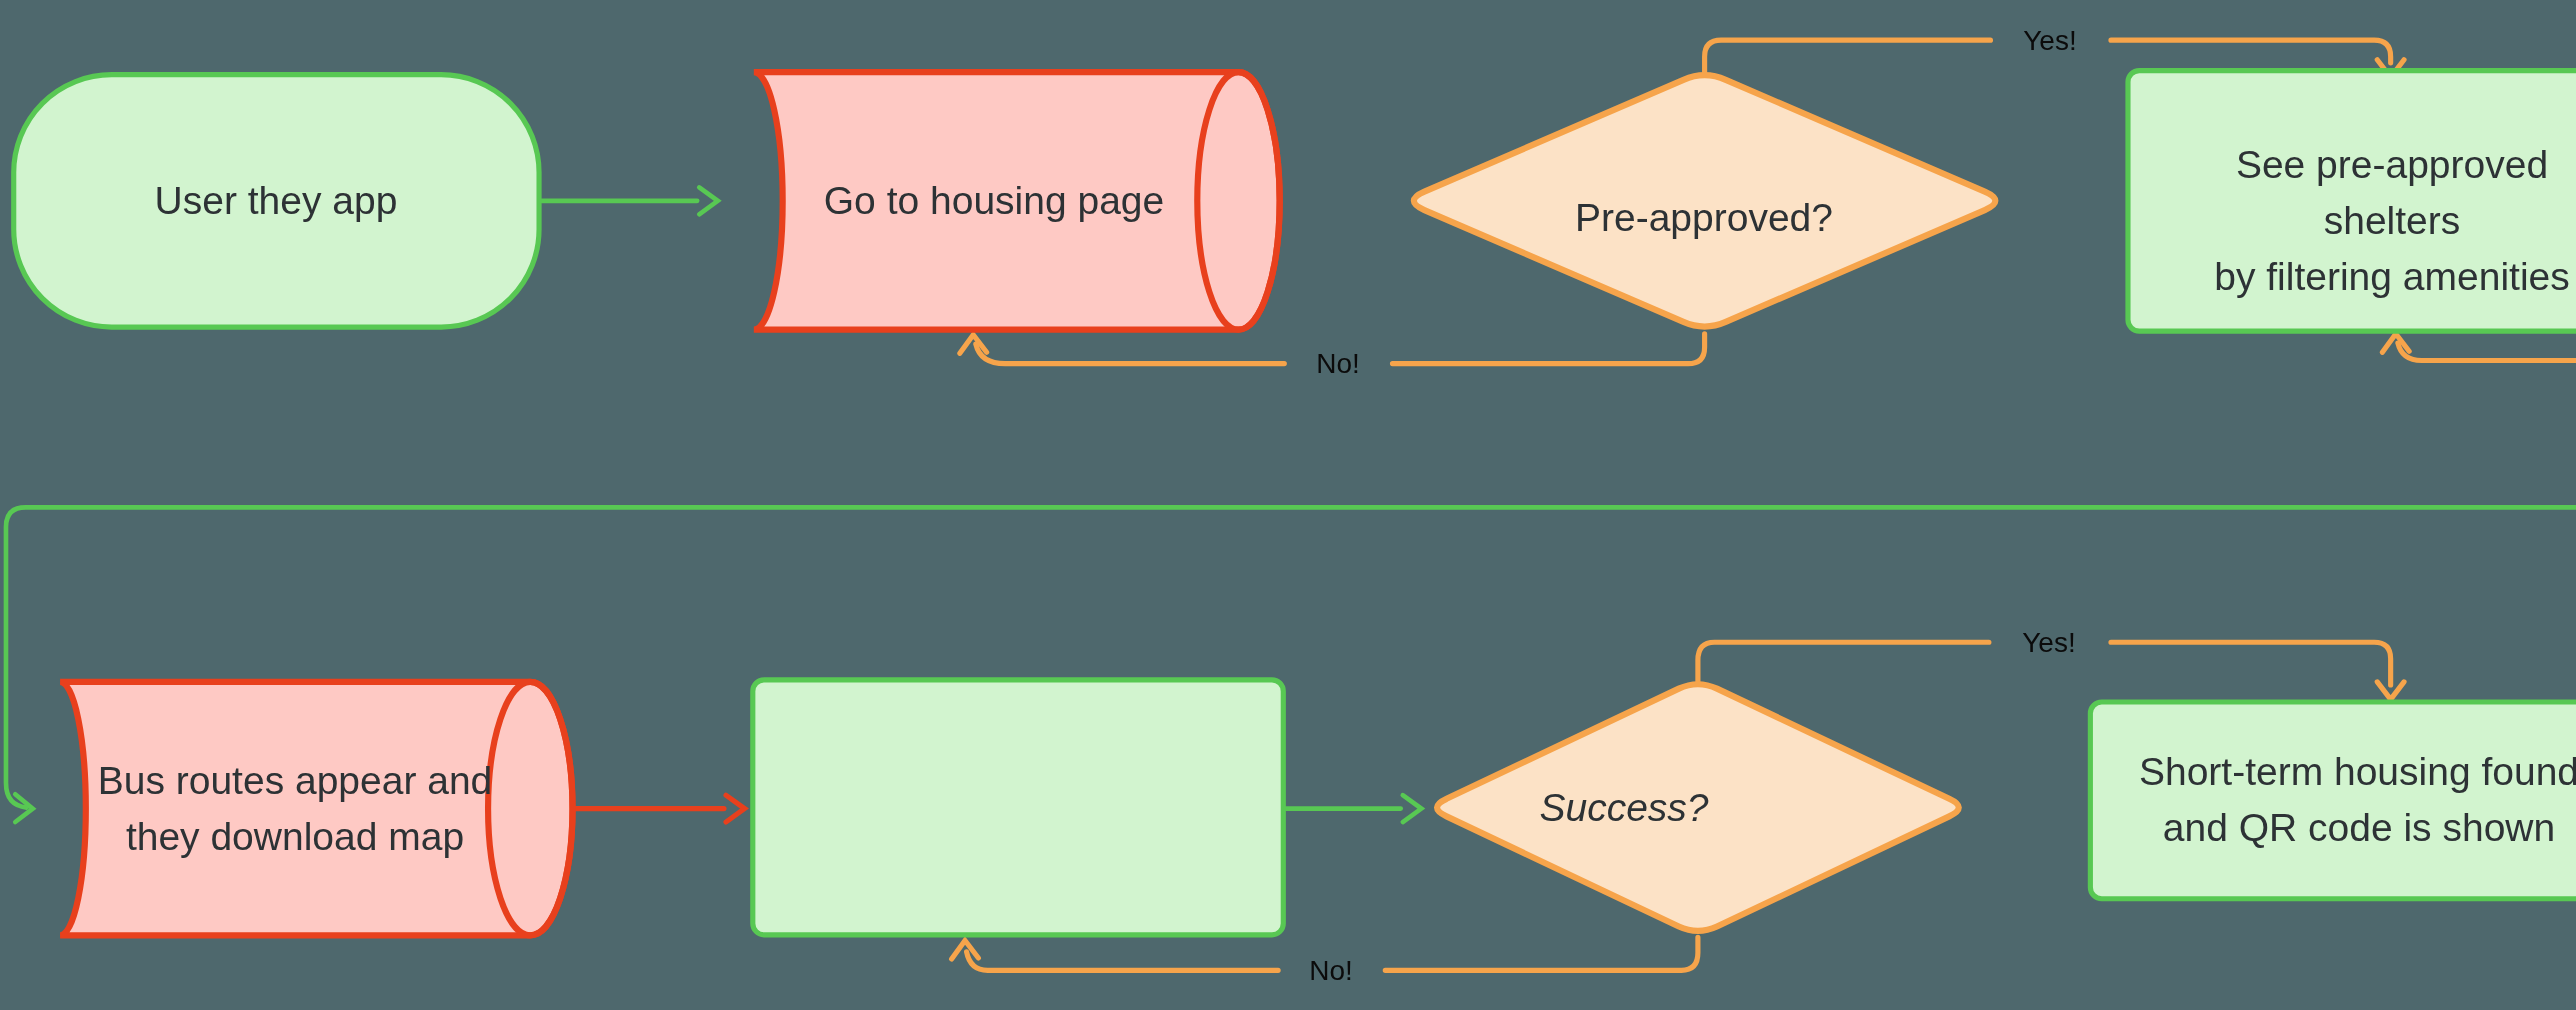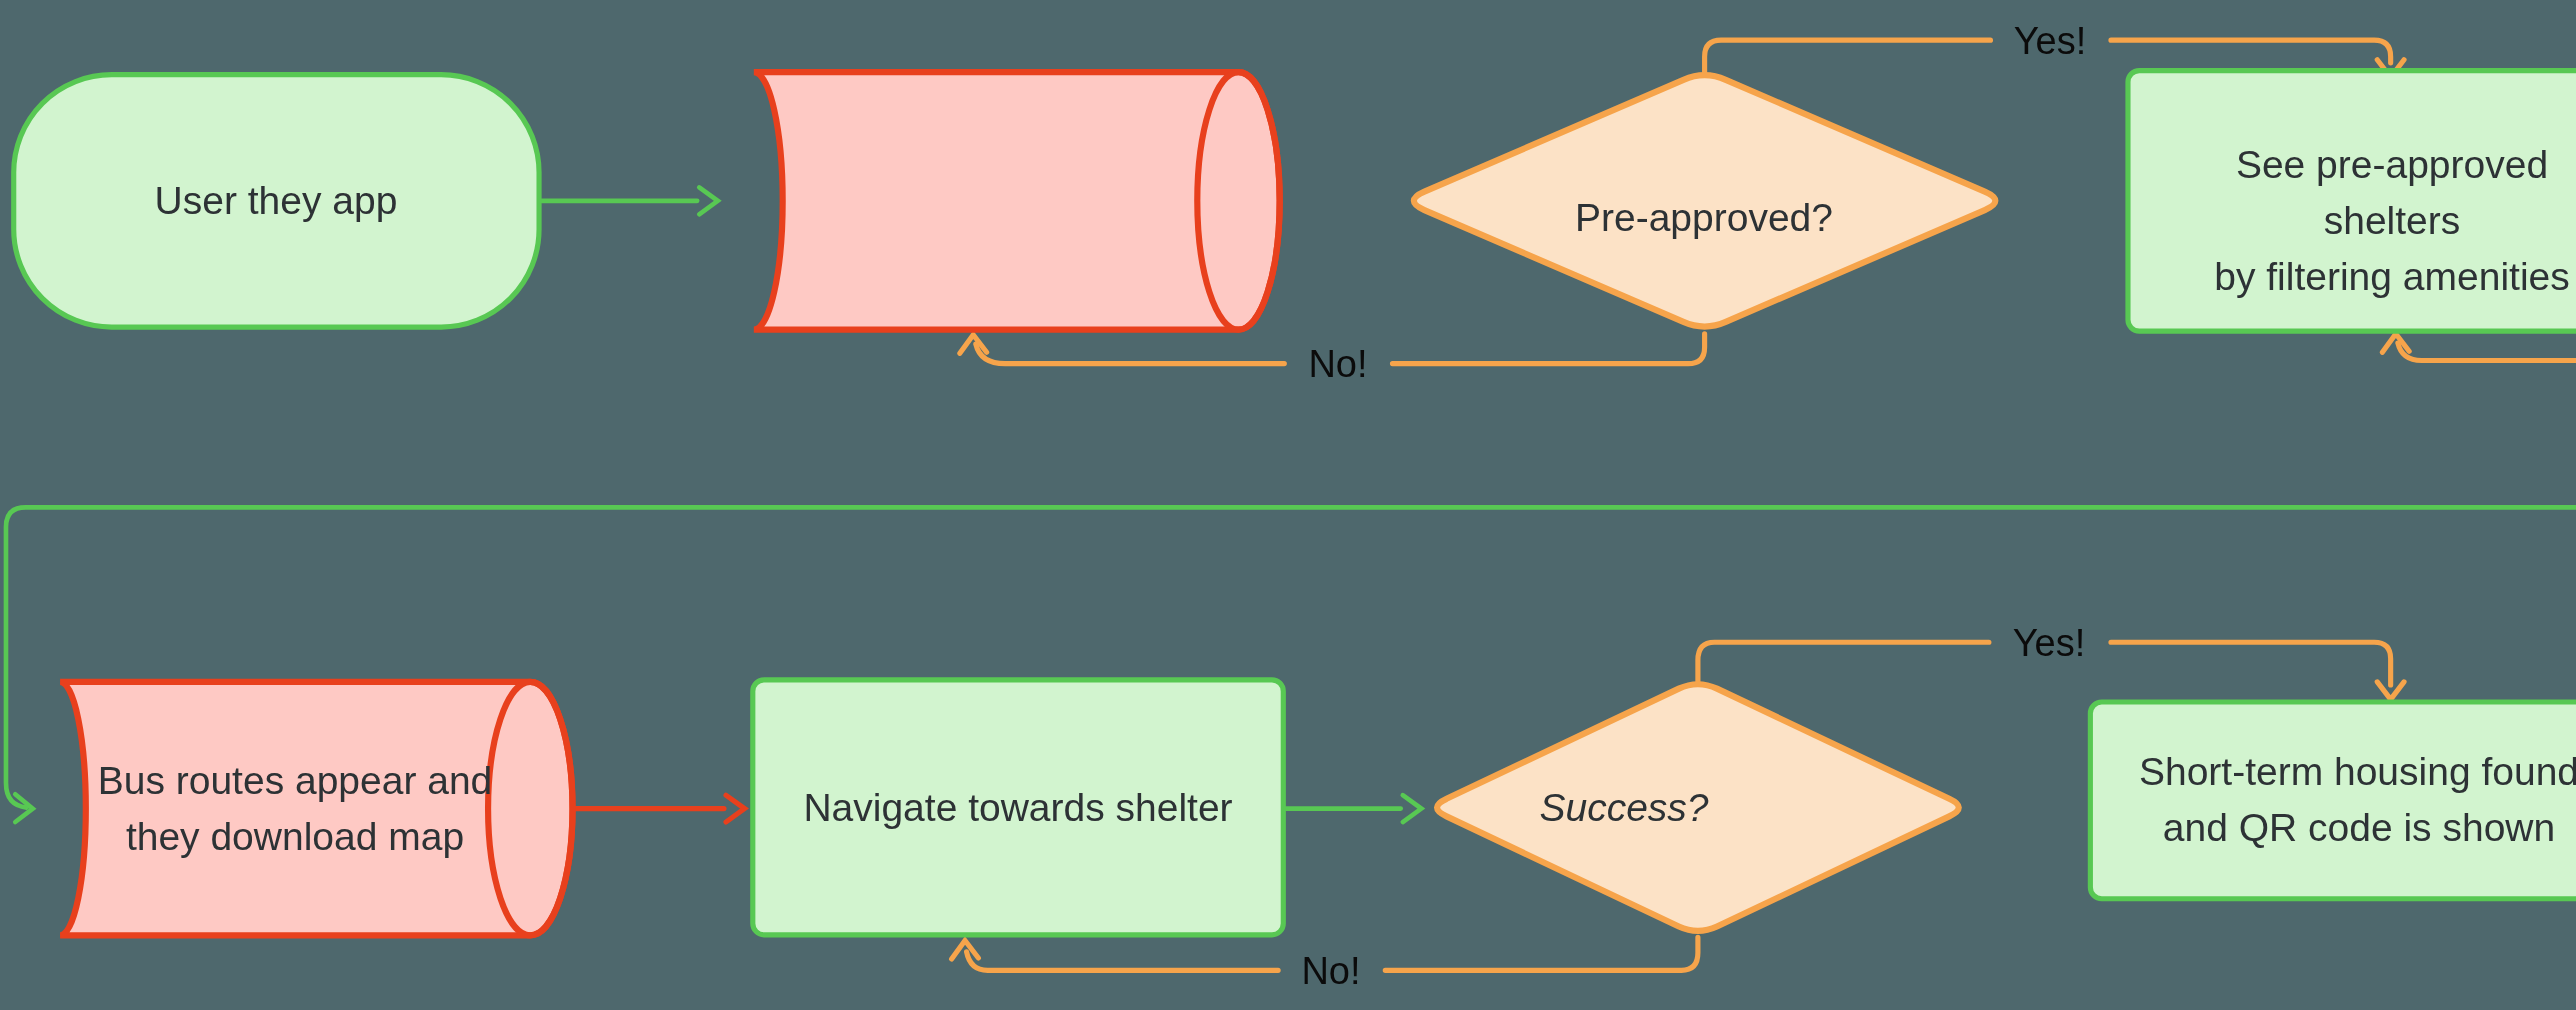--- a/index.html
+++ b/index.html
@@ -26,21 +26,21 @@
     transform:translate(-50%,-50%);
     text-align:center;
     white-space:pre-line;
     font-size:39px;line-height:1.44;font-weight:500;
     color:#2d3235;
     pointer-events:none;
   }
   .edge-lbl{
     position:absolute;
     transform:translate(-50%,-50%);
-    font-size:38px;line-height:1;font-weight:500;
+    font-size:28px;line-height:1;font-weight:500;
     color:#0b0b0b;
     white-space:nowrap;
   }
 </style>
 </head>
 <body>
 
 <div class="canvas">
 
   <svg width="3933" height="1010" viewBox="0 0 7633 1961">
@@ -116,28 +116,28 @@
     </g>
 
     <rect class="shape-green" x="1460" y="1320" width="1030" height="495" rx="22"></rect>
 
     <path class="shape-peach" d="M 2807,1551 L 3258,1337 Q 3295,1320 3332,1337 L 3783,1551 Q 3820,1568 3783,1585 L 3332,1799 Q 3295,1816 3258,1799 L 2807,1585 Q 2770,1568 2807,1551 Z"></path>
 
     <rect class="shape-green" x="4057" y="1363" width="1043" height="382" rx="22"></rect>
   </svg>
 
   <div class="lbl" style="left:276px;top:201px;">User they app</div>
+  <div class="lbl" style="left:994px;top:201px;">Go to housing page</div>
   <div class="lbl" style="left:1704px;top:218px;">Pre-approved?</div>
   <div class="lbl" style="left:2392px;top:201px;margin-top:20px;">See pre-approved
 shelters
 by filtering amenities</div>
 
   <div class="lbl" style="left:295px;top:809px;">Bus routes appear and
 they download map</div>
-  <div class="lbl" style="left:1018px;top:808px;">Navigate towards shelter</div>
   <div class="lbl" style="left:1624px;top:808px;font-style:italic;">Success?</div>
   <div class="lbl" style="left:2359px;top:800px;">Short-term housing found
 and QR code is shown</div>
 
   <div class="edge-lbl" style="left:2050px;top:41px;">Yes!</div>
   <div class="edge-lbl" style="left:1338px;top:364px;">No!</div>
 
   <div class="edge-lbl" style="left:2049px;top:643px;">Yes!</div>
   <div class="edge-lbl" style="left:1331px;top:971px;">No!</div>
 

